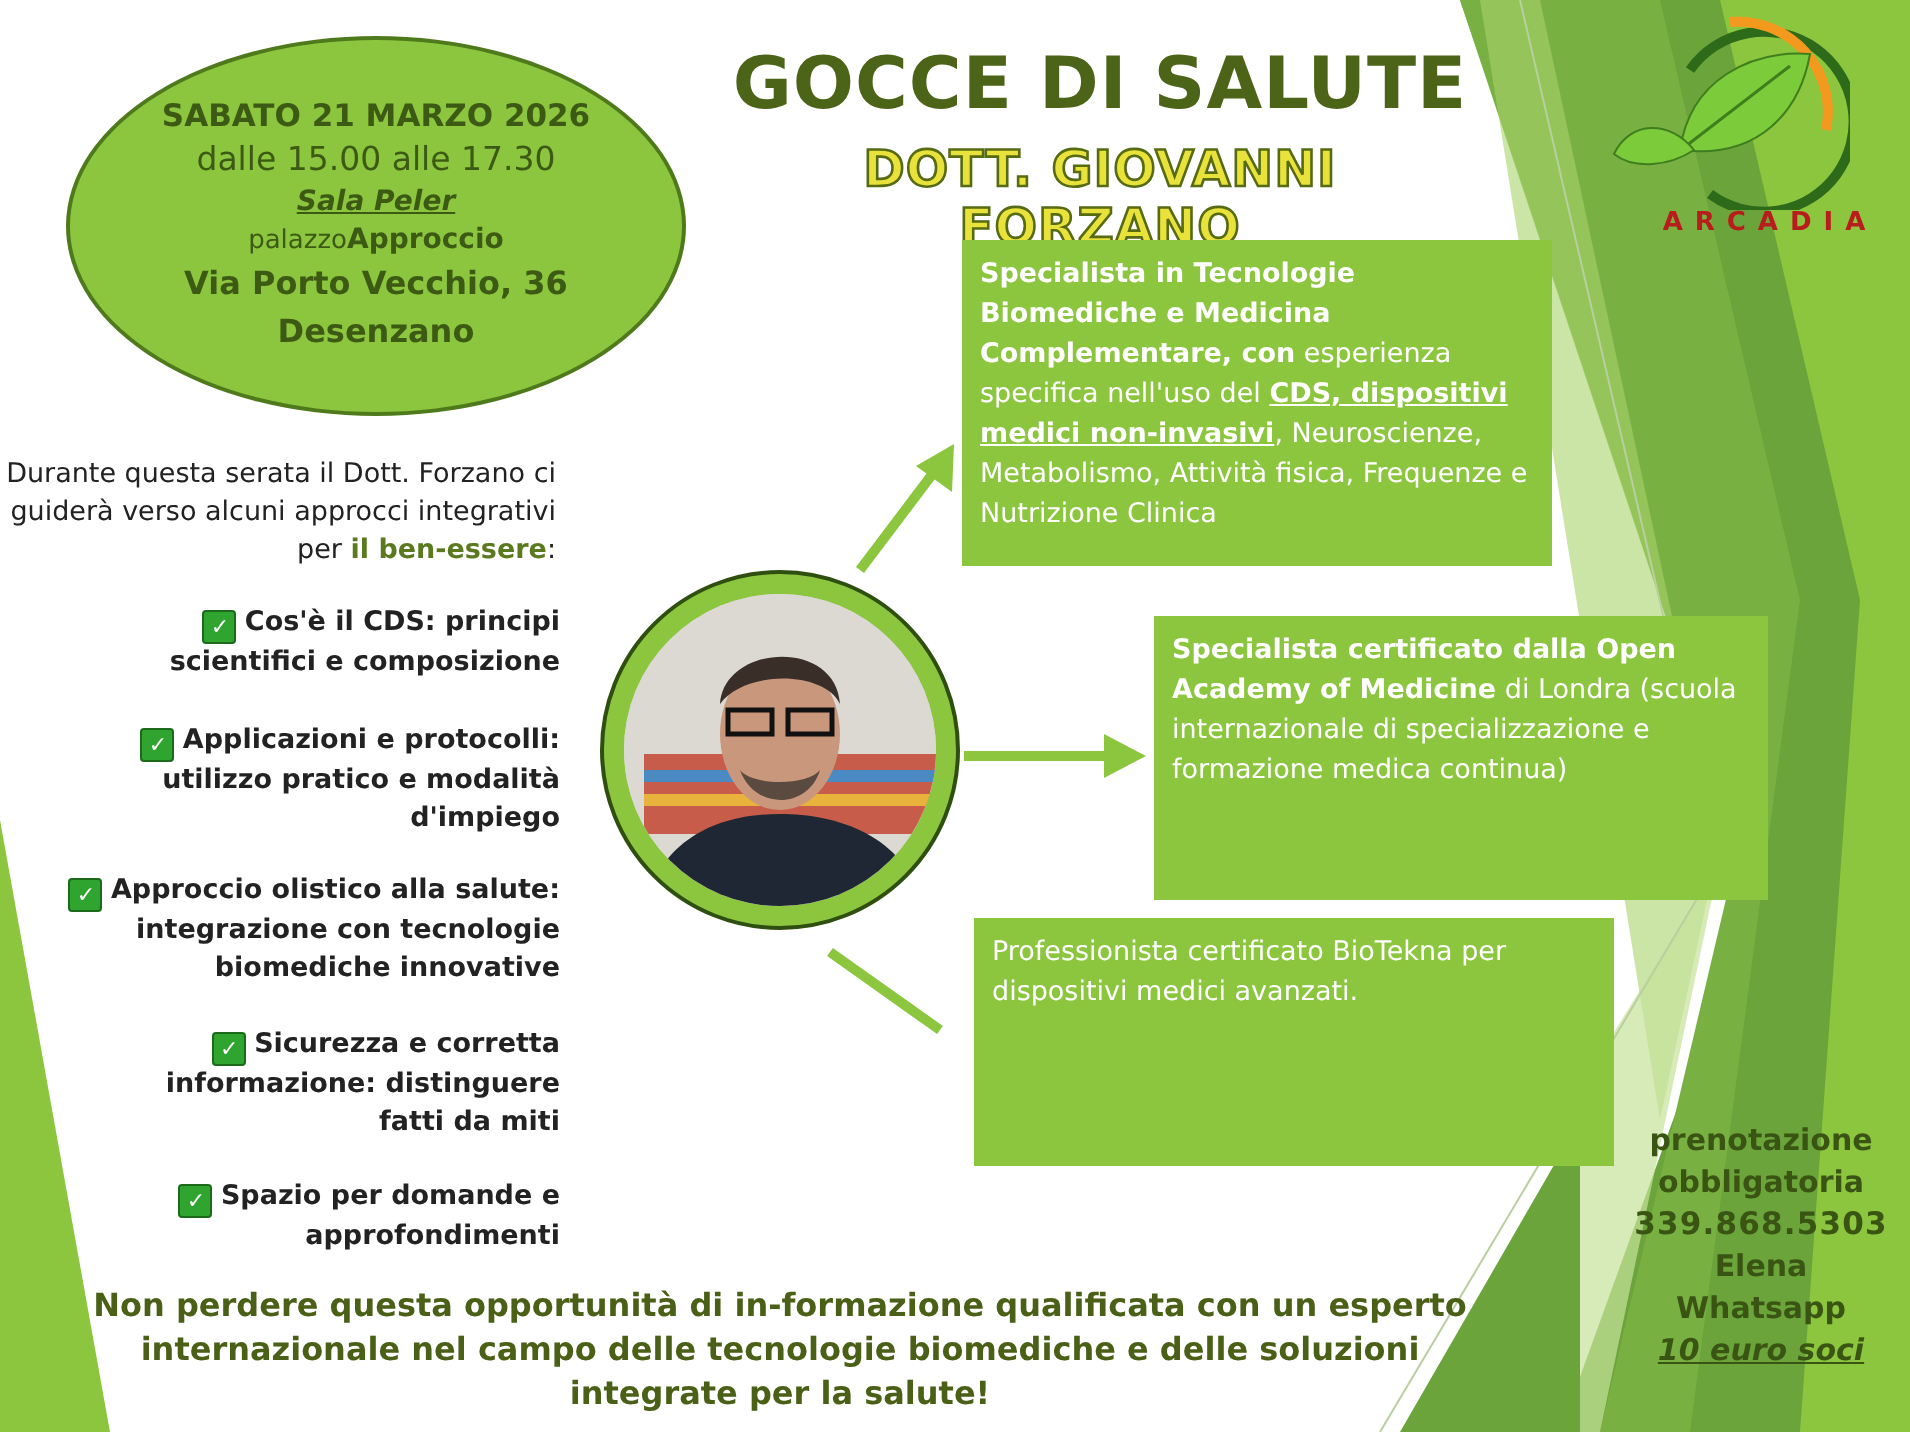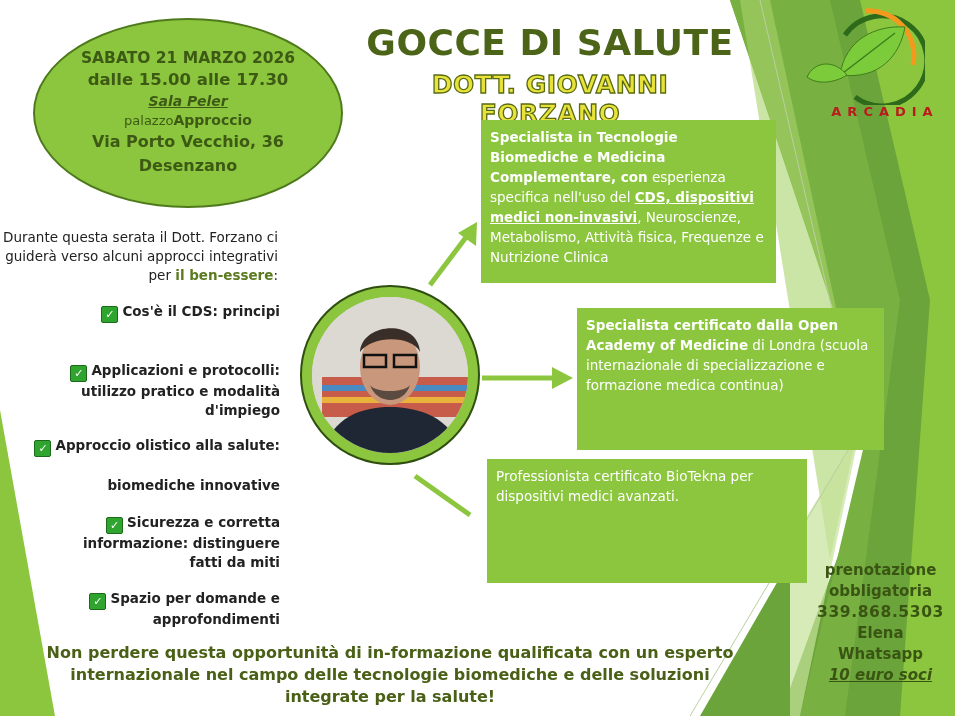--- a/index.html
+++ b/index.html
@@ -1,21 +1,21 @@
 <!DOCTYPE html>
 <html><head>
 <meta charset="utf-8">
 <style>
   html, body { margin:0; padding:0; }
   body { width:955px; height:716px; position:relative; overflow:hidden; background:#ffffff; font-family:"DejaVu Sans", sans-serif; }
   .bg { position:absolute; inset:0; }
   .abs { position:absolute; }
   .oval { left:33px; top:18px; width:310px; height:190px; border-radius:50%; background:#8cc63f; border:2px solid #4f7a1c; box-sizing:border-box; display:flex; flex-direction:column; align-items:center; justify-content:center; color:#3d5a15; text-align:left; }
   .oval .l1 { font-size:15.5px; font-weight:bold; line-height:21px; }
-  .oval .l2 { font-size:16.5px; font-weight:bold; line-height:22px; }
+  .oval .l2 { font-size:16.5px; font-weight:normal; line-height:22px; }
   .oval .l3 { font-size:14px; font-weight:bold; font-style:italic; text-decoration:underline; line-height:20px; }
   .oval .l4 { font-size:13px; line-height:19px; }
   .oval .l4 b { font-size:14px; }
   .oval .l5 { font-size:16px; font-weight:bold; line-height:24px; }
   .title { left:360px; top:22px; width:380px; text-align:center; font-family:"DejaVu Sans", sans-serif; font-weight:bold; color:#4c6417; font-size:36px; letter-spacing:0.5px; }
   .subtitle { left:360px; top:70px; width:380px; text-align:center; font-weight:bold; font-size:25px; color:#e8e23a; -webkit-text-stroke:1.3px #566b12; letter-spacing:0.5px; }
   .intro { left:0px; top:228px; width:278px; text-align:right; font-size:13.5px; line-height:19px; color:#222; }
   .intro .hl { color:#5b7a1f; font-weight:bold; }
   .item { position:absolute; left:0; width:280px; text-align:right; font-size:13.5px; line-height:19px; color:#222; font-weight:bold; }
   .chk { display:inline-block; width:15px; height:15px; background:#2fa52f; border:1px solid #1b6b1b; color:#fff; font-size:11px; line-height:15px; text-align:center; vertical-align:-2px; margin-right:4px; border-radius:2px; }
@@ -71,29 +71,30 @@
   <path d="M2,72 C10,55 30,55 42,70 C30,78 12,80 2,72 Z" fill="#7ccb3a" stroke="#3f7e1e" stroke-width="1"></path>
 </svg>
 <div class="abs logo-text">ARCADIA</div>
 
 <div class="abs intro">
   <span>Durante questa serata il Dott. Forzano ci guiderà verso alcuni approcci integrativi per </span><span class="hl">il ben-essere</span><span>:</span>
 </div>
 
 <div class="item" style="top:302px">
   <span class="chk">✓</span><span>Cos'è il CDS: principi</span><br>
+  <span>scientifici e composizione</span>
 </div>
 <div class="item" style="top:361px">
   <span class="chk">✓</span><span>Applicazioni e protocolli:</span><br>
   <span>utilizzo pratico e modalità</span><br>
   <span>d'impiego</span>
 </div>
 <div class="item" style="top:436px">
   <span class="chk">✓</span><span>Approccio olistico alla salute:</span><br>
-  <br>
+  <span>integrazione con tecnologie</span><br>
   <span>biomediche innovative</span>
 </div>
 <div class="item" style="top:513px">
   <span class="chk">✓</span><span>Sicurezza e corretta</span><br>
   <span>informazione: distinguere</span><br>
   <span>fatti da miti</span>
 </div>
 <div class="item" style="top:589px">
   <span class="chk">✓</span><span>Spazio per domande e</span><br>
   <span>approfondimenti</span>

